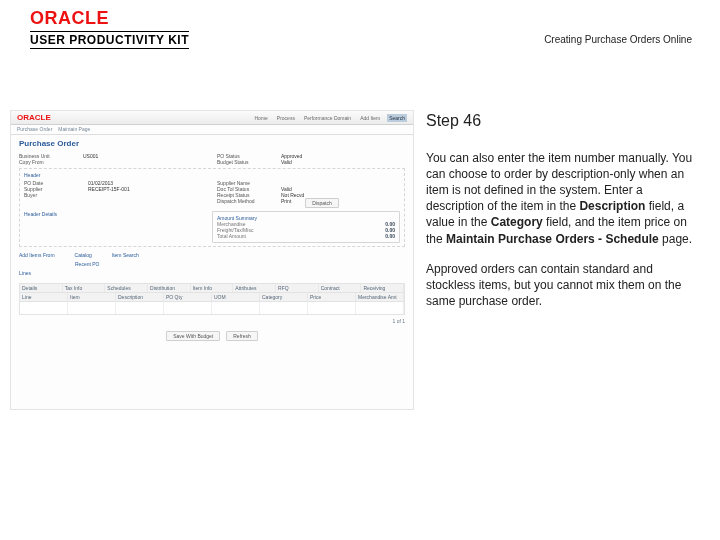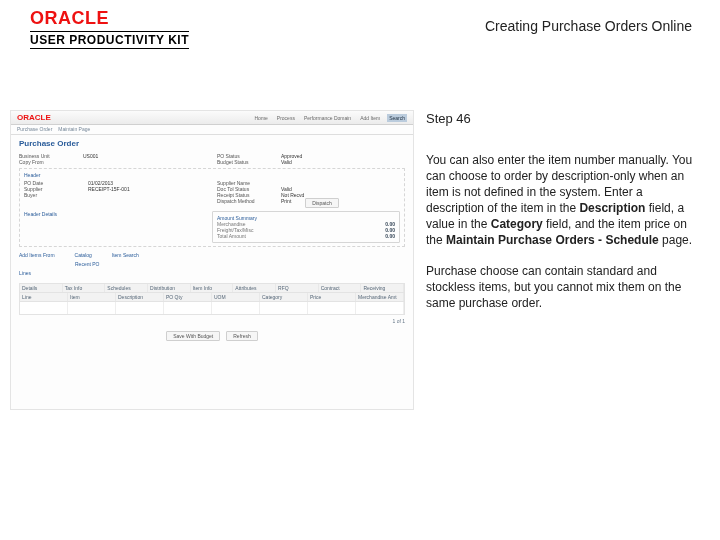--- a/index.html
+++ b/index.html
@@ -2,26 +2,26 @@
 <html><head>
 <meta charset="utf-8">
 <style>
   html,body{margin:0;padding:0;width:720px;height:540px;font-family:Arial,Helvetica,sans-serif;background:#fff;color:#222}
   *{box-sizing:border-box}
   
   .header{position:relative;height:62px;border-bottom:0}
   .brand{position:absolute;left:30px;top:8px}
   .brand .wordmark{color:#e11;font-weight:700;font-size:18px;letter-spacing:.5px}
   .brand .upk{display:block;font-size:12px;font-weight:700;letter-spacing:.5px;color:#000;border-bottom:1px solid #000;border-top:1px solid #000;padding:1px 0;margin-top:2px}
-  .doc-title{position:absolute;right:28px;top:18px;font-size:14px}
+  .doc-title{position:absolute;right:28px;top:34px;font-size:10px}
   
   .page{display:flex;height:calc(540px - 62px)}
   .left{width:420px;padding:48px 6px 6px 10px}
   .right{width:300px;padding:48px 18px 6px 6px;font-size:12px;line-height:1.35}
-  .right .step{font-size:13px;margin-bottom:24px}
+  .right .step{font-size:16px;margin-bottom:18px}
   .right p{margin:8px 0 14px 0}
   .right b{font-weight:700}
   
   .shot{width:404px;height:300px;border:1px solid #e4e4e4;background:#fdfdfd;font-size:6px;color:#777;position:relative;overflow:hidden}
   .shot-top{height:14px;background:linear-gradient(#fbfbfb,#ececec);border-bottom:1px solid #d0d0d0;display:flex;align-items:center;padding:0 6px;gap:6px}
   .shot-top .ologo{color:#e11;font-weight:700;font-size:8px}
   .shot-top .sp{flex:1}
   .shot-top .nav{display:flex;gap:5px;font-size:5px;color:#6a6a6a}
   .shot-top .nav span{padding:1px 2px}
   .shot-top .nav .sel{background:#bcd;color:#234}
@@ -208,17 +208,17 @@
     </div>
   </div>
 
   <div class="right">
     <div class="step">Step 46</div>
 
     <p>
       <span>You can also enter the item number manually. You can choose to order by description-only when an item is not defined in the system. Enter a description of the item in the </span><b>Description</b><span> field, a value in the </span><b>Category</b><span> field, and the item price on the </span><b>Maintain Purchase Orders - Schedule</b><span> page.</span>
     </p>
 
-    <p>Purchase choose can contain standard and stockless items, but you cannot mix them on the same purchase order.</p>
+    <p>Approved orders can contain standard and stockless items, but you cannot mix them on the same purchase order.</p>
 
 
   </div>
 </div>
 
 </body></html>

